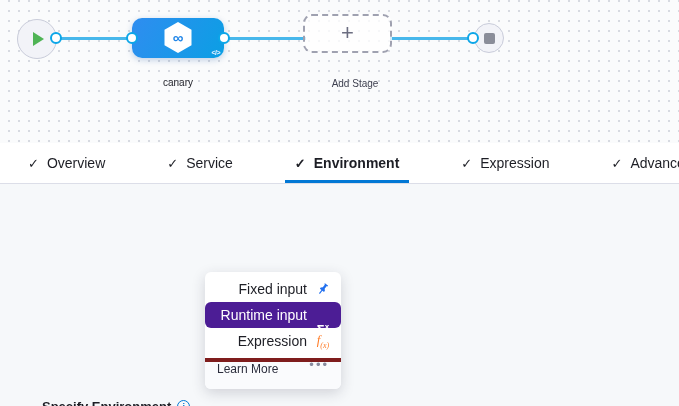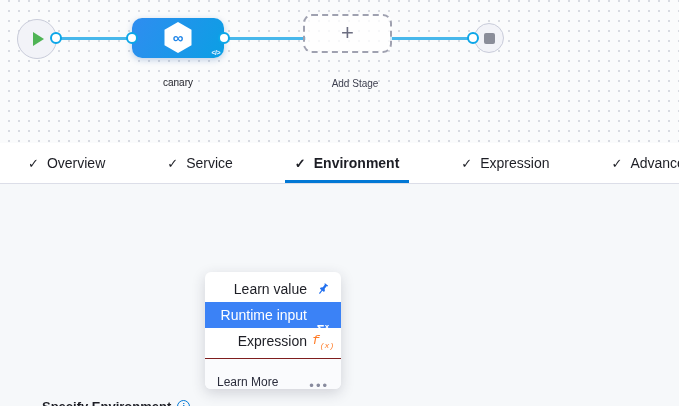--- a/index.html
+++ b/index.html
@@ -55,28 +55,28 @@
     font-style:normal; font-weight:600; cursor:pointer; }
   .sup { font-size:8px; vertical-align:super; font-weight:bold; }
   .sub { font-size:8px; vertical-align:sub; }
 
   
   .dropdown { position:absolute; left:205px; top:272px; width:136px; background:#fff;
     border-radius:6px; box-shadow:0 4px 14px rgba(40,41,61,.18); z-index:10; overflow:hidden; }
   .dd-menu { padding:4px 0; }
   .dd-item { height:26px; display:flex; align-items:center; justify-content:flex-end; gap:8px;
     padding:0 10px; font-size:14px; color:#1d1e25; cursor:pointer; }
-  .dd-item.selected { background:#3b82f6; color:#fff; }
+  .dd-item.selected { background:#4c1d95; color:#fff;border-radius:6px; }
   .dd-icon { width:16px; display:flex; justify-content:center; align-items:center; }
   .pin-svg { transform:rotate(38deg); }
   .sigma-ic { color:#7b48cf; font-weight:bold; font-size:13px; }
   .dd-item.selected .sigma-ic { color:#fff;margin-top:29px; }
-  .fx-ic { color:#ff7b26; font-size:13px; font-style:italic; font-family:Liberation Mono, monospace; }
-  .dd-footer { height:31px; border-top:1px solid #7f1d1d; background:#fafbfd; display:flex;
-    align-items:flex-end; justify-content:space-between; padding:0 12px; }
+  .fx-ic { color:#ff7b26; font-size:13px; font-style:italic; font-family:Liberation Serif, serif; }
+  .dd-footer { height:31px; border-top:4px solid #7f1d1d; background:#fafbfd; display:flex;
+    align-items:flex-start; justify-content:space-between; padding:0 12px; }
   .learn-more { font-size:12px; color:#2b2d3c; cursor:pointer; }
   .dots { color:#888b9e; font-size:13px; letter-spacing:2px; cursor:pointer; line-height:0.5; }
 </style>
 </head>
 <body>
 
 <div id="app">
 
   <div class="canvas">
     <div class="edge" style="left:55px; width:80px;"></div>
@@ -140,21 +140,21 @@
     <div class="field-label">
       <span>Specify Environment</span>
       <i class="info-icon">i</i>
     </div>
 
   </div>
 
   <div class="dropdown">
     <div class="dd-menu">
       <div class="dd-item">
-        <span>Learn value</span>
+        <span>Fixed input</span>
         <span class="dd-icon">
           <svg class="pin-svg" width="14" height="14" viewBox="0 0 24 24" fill="#2270ef">
             <path d="M14 4v6l2.5 2.5V15H13v6.5l-1 1-1-1V15H7.5v-2.5L10 10V4H8.5V2h7v2H14z"></path>
           </svg>
         </span>
       </div>
       <div class="dd-item selected">
         <span>Runtime input</span>
         <span class="dd-icon sigma-ic">
           <span><span>Σ</span><span class="sup">x</span></span>

